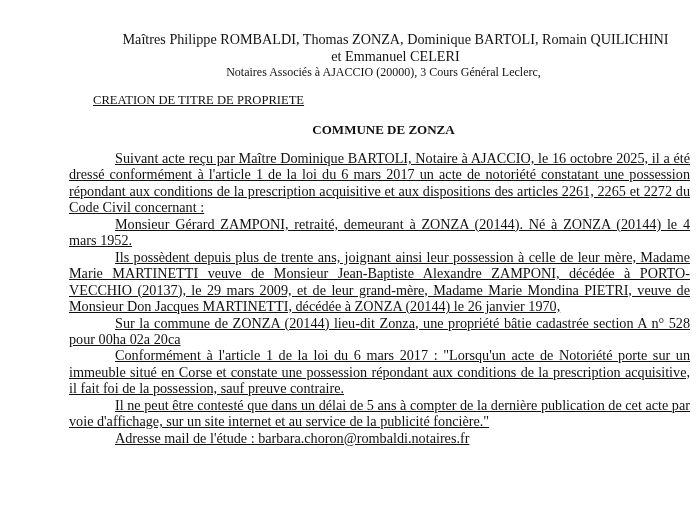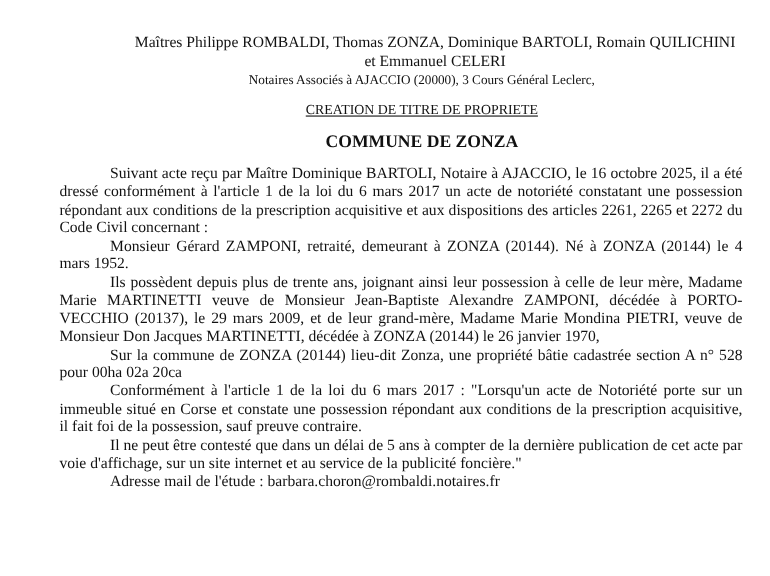--- a/index.html
+++ b/index.html
@@ -38,48 +38,48 @@
     .header .address {
       font-size: 12px;
       line-height: 17px;
       padding-left: 40px;
     }
     .title {
       position: absolute;
       left: 0;
       top: 92px;
       width: 621px;
-      text-align: center;
       font-size: 12.6px;
       line-height: 16px;
       padding-left: 40px;
       box-sizing: border-box;
     }
     .title span {
       text-decoration: underline;
     }
     .subtitle {
       position: absolute;
       left: 0;
       top: 122px;
       width: 621px;
       text-align: center;
       font-weight: bold;
-      font-size: 16px;
+      font-size: 13px;
       line-height: 16px;
       padding-left: 40px;
       box-sizing: border-box;
     }
     .body {
       position: absolute;
-      left: 1px;
+      left: 16px;
       top: 150px;
       width: 621px;
       line-height: 16.45px;
       text-align: justify;
+      text-decoration: underline;
     }
     .body p {
       margin: 0;
       text-indent: 46px;
       text-align: justify;
     }
   </style>
 </head>
 <body>
 

